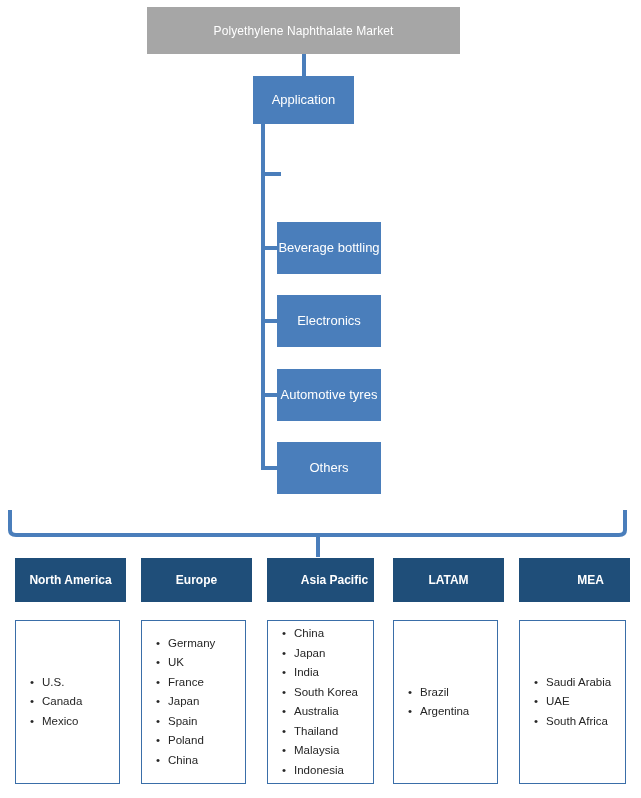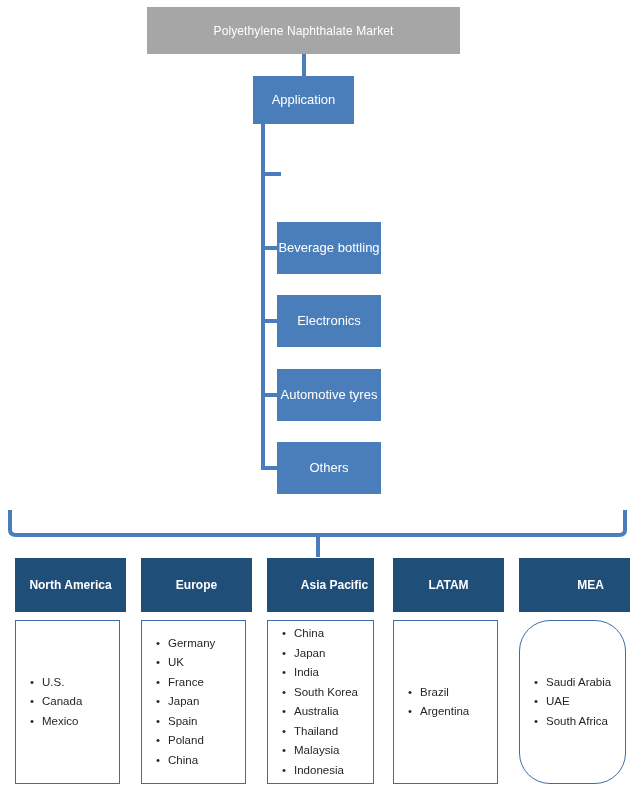--- a/index.html
+++ b/index.html
@@ -108,21 +108,21 @@
 
   
   .region-col {
     position: absolute;
     top: 558px;
   }
   .region-head {
     position: absolute;
     top: 0;
     left: 0;
-    height: 54px;
+    height: 44px;
     background: #1f4e79;
     display: flex;
     align-items: center;
     justify-content: center;
     box-sizing: border-box;
   }
   .region-head .label {
     color: #ffffff;
     font-size: 12px;
     font-weight: bold;
@@ -266,21 +266,21 @@
         <li>Brazil</li>
         <li>Argentina</li>
       </ul>
     </div>
   </div>
 
   <div class="region-col" style="left:519px;">
     <div class="region-head" style="width:111px;padding-left:32px;">
       <span class="label">MEA</span>
     </div>
-    <div class="region-list" style="width:107px;border-radius:31px;">
+    <div class="region-list" style="width:107px;">
       <ul>
         <li>Saudi Arabia</li>
         <li>UAE</li>
         <li>South Africa</li>
       </ul>
     </div>
   </div>
 
 </div>
 

